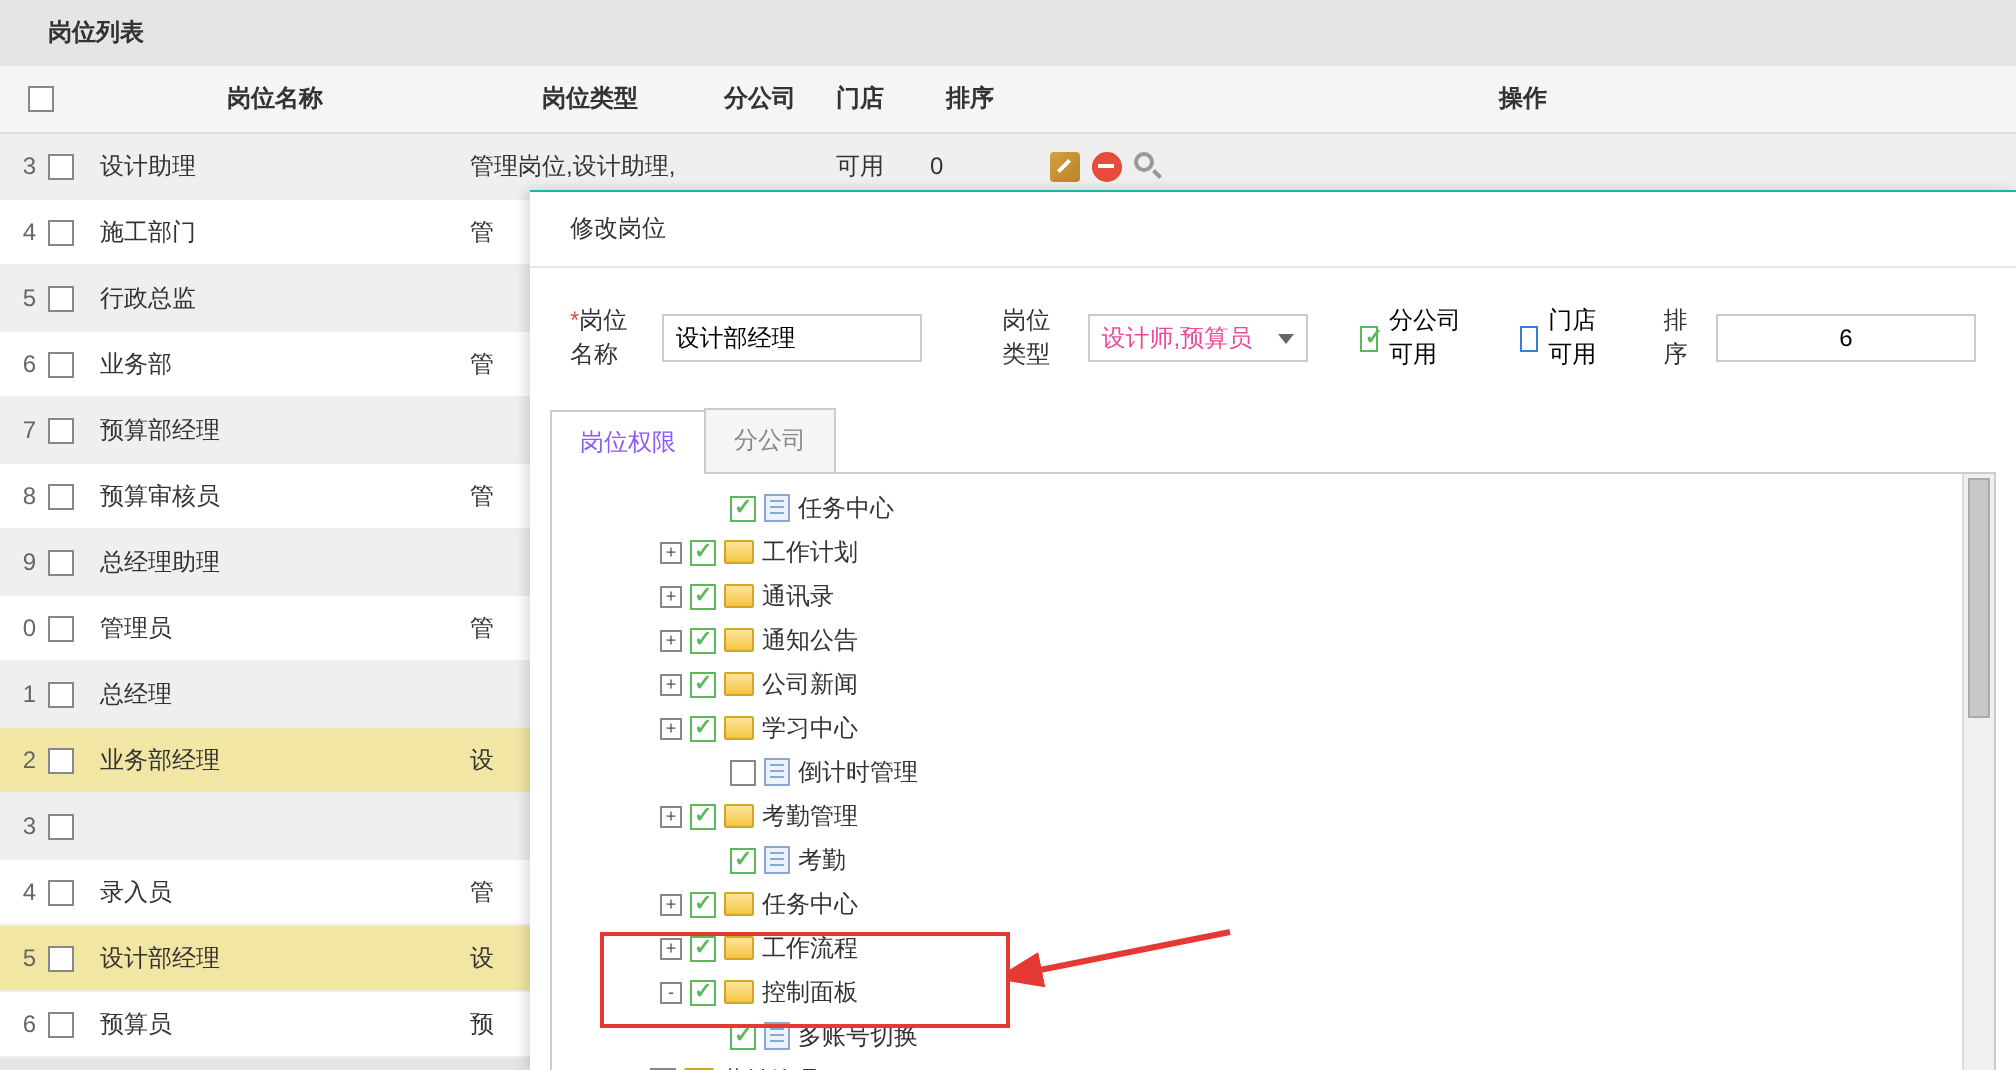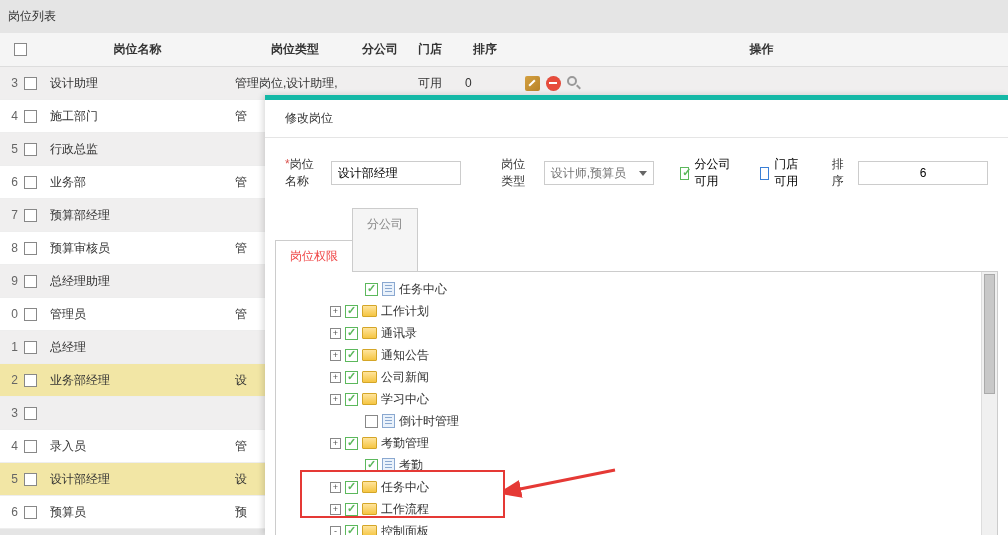--- a/index.html
+++ b/index.html
@@ -1,17 +1,17 @@
 <!DOCTYPE html>
 <html><head>
 <meta charset="utf-8">
 <style>
 *{margin:0;padding:0;box-sizing:border-box;font-family:"Microsoft YaHei",Arial,sans-serif;font-size:12px;}
 body{background:#e5e5e5;overflow:hidden;width:1008px;height:535px;position:relative;}
-.page-title{padding:8px 8px;color:#333;background:#e5e5e5;}
+.page-title{padding:8px 24px;color:#333;background:#e5e5e5;font-weight:bold;}
 .table-wrap{background:#fff;}
 .thdr{display:flex;background:#f5f5f5;border-bottom:1px solid #ddd;height:34px;align-items:center;font-weight:bold;color:#333;}
 .thdr .c-chk{width:40px;display:flex;justify-content:center;}
 .thdr .c-name{width:195px;text-align:center;}
 .thdr .c-type{width:120px;text-align:center;}
 .thdr .c-branch{width:50px;text-align:center;}
 .thdr .c-store{width:50px;text-align:center;}
 .thdr .c-sort{width:60px;text-align:center;}
 .thdr .c-op{flex:1;text-align:center;}
 .tbody .row{display:flex;height:33px;align-items:center;border-bottom:1px solid #eee;color:#333;}
@@ -31,34 +31,34 @@
 .chk.on::after{content:"✓";position:absolute;left:1px;top:-2px;color:#5cb85c;font-size:11px;font-weight:bold;}
 .ic-edit,.ic-del,.ic-search{width:15px;height:15px;display:inline-block;}
 .ic-edit{background:linear-gradient(135deg,#d4a040,#b8832a);border-radius:2px;position:relative;}
 .ic-edit::after{content:"";position:absolute;width:2px;height:8px;background:#fff;left:6px;top:3px;transform:rotate(45deg);}
 .ic-del{background:radial-gradient(circle,#e74c3c 60%,#c0392b);border-radius:50%;position:relative;}
 .ic-del::after{content:"";position:absolute;width:8px;height:2px;background:#fff;left:3px;top:6px;}
 .ic-search{border:2px solid #999;border-radius:50%;width:10px;height:10px;position:relative;}
 .ic-search::after{content:"";position:absolute;width:5px;height:2px;background:#999;transform:rotate(45deg);left:7px;top:8px;}
 
 
-.dialog{position:absolute;left:265px;top:95px;right:0;bottom:0;background:#fff;border-top:5px solid #14b8a6;box-shadow:-2px 0 6px rgba(0,0,0,0.15);}
+.dialog{position:absolute;left:265px;top:95px;right:0;bottom:0;background:#fff;border-top:1px solid #14b8a6;box-shadow:-2px 0 6px rgba(0,0,0,0.15);}
 .dlg-title{padding:10px 20px;color:#333;border-bottom:1px solid #e5e5e5;}
 .dlg-form{display:flex;align-items:center;padding:18px 20px;gap:10px;flex-wrap:nowrap;}
 .dlg-form .req{color:#d9534f;}
 .dlg-form label{color:#333;}
 .dlg-form input[type=text]{border:1px solid #ccc;height:24px;padding:0 6px;width:130px;}
-.dlg-form .combo{border:1px solid #ccc;height:24px;width:155px;display:flex;align-items:center;padding:0 6px;justify-content:space-between;color:#737373;}
+.dlg-form .combo{border:1px solid #ccc;height:24px;width:155px;display:flex;align-items:center;padding:0 6px;justify-content:space-between;color:#ec4899;}
 .dlg-form .combo .caret{border-left:4px solid transparent;border-right:4px solid transparent;border-top:5px solid #666;}
 .dlg-form .cbwrap{display:flex;align-items:center;gap:5px;justify-content:space-between;}
 .dlg-form .sortnum{border:1px solid #ccc;height:24px;width:24px;text-align:center;}
 
 .tabs{display:flex;border-bottom:1px solid #ccc;margin:0 10px;}
 .tabs .tab{padding:7px 14px;border:1px solid #ccc;border-bottom:none;margin-right:-1px;background:#f5f5f5;color:#888;cursor:pointer;}
-.tabs .tab.active{background:#fff;color:#ef4444;position:relative;top:1px;margin-top:31px;}
+.tabs .tab.active{background:#fff;color:#8b5cf6;position:relative;top:1px;}
 
 .tree-wrap{margin:0 10px;border:1px solid #ccc;border-top:none;height:300px;display:flex;}
 .tree{flex:1;padding:6px 10px;overflow:hidden;}
 .scrollbar{width:16px;background:#f0f0f0;border-left:1px solid #ddd;position:relative;}
 .scrollbar .thumb{position:absolute;left:2px;right:2px;top:2px;height:120px;background:#c8c8c8;border:1px solid #aaa;}
 .tnode{display:flex;align-items:center;height:22px;gap:4px;}
 .tnode .ind{display:inline-block;}
 .tnode .exp{width:11px;height:11px;border:1px solid #888;display:flex;align-items:center;justify-content:center;font-size:9px;line-height:1;color:#555;background:#fff;}
 .tnode .noexp{width:11px;height:11px;}
 .tnode .fold{width:15px;height:12px;background:linear-gradient(#ffe49c,#f5c542);border:1px solid #d4a628;border-radius:1px;display:inline-block;}

